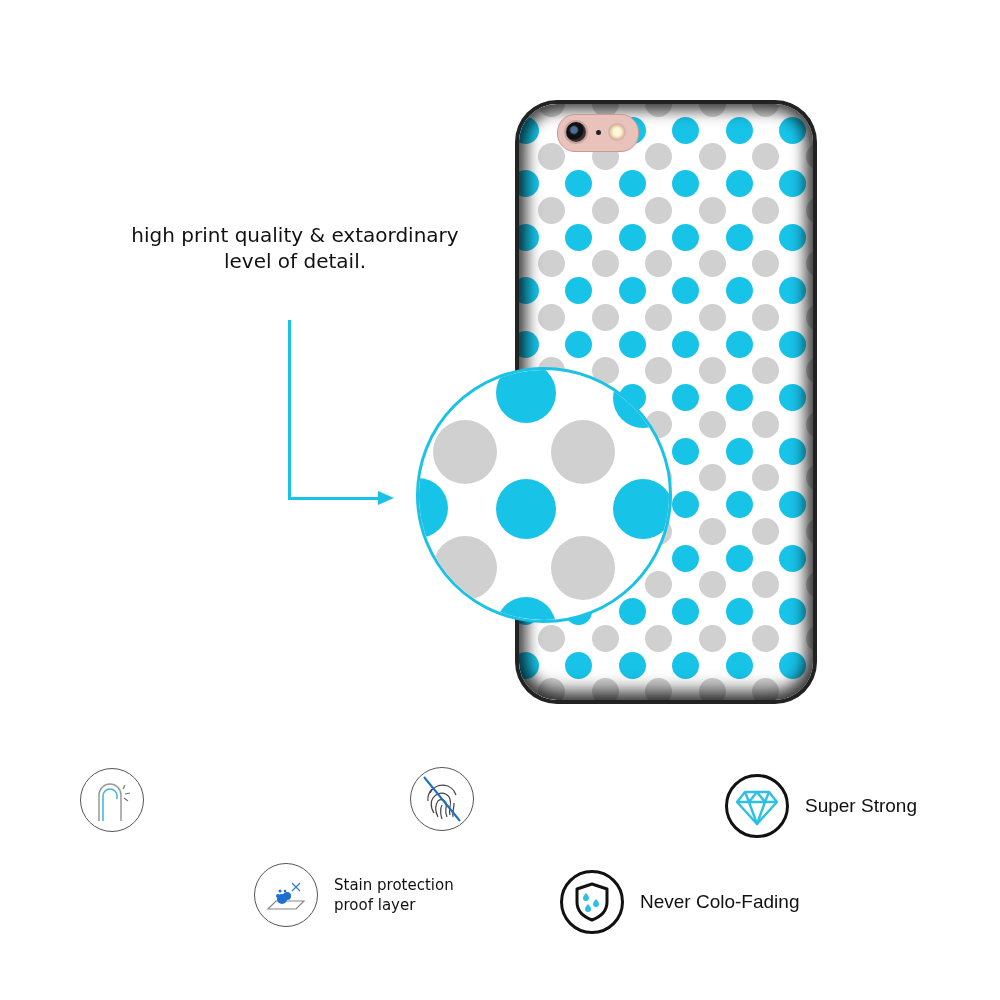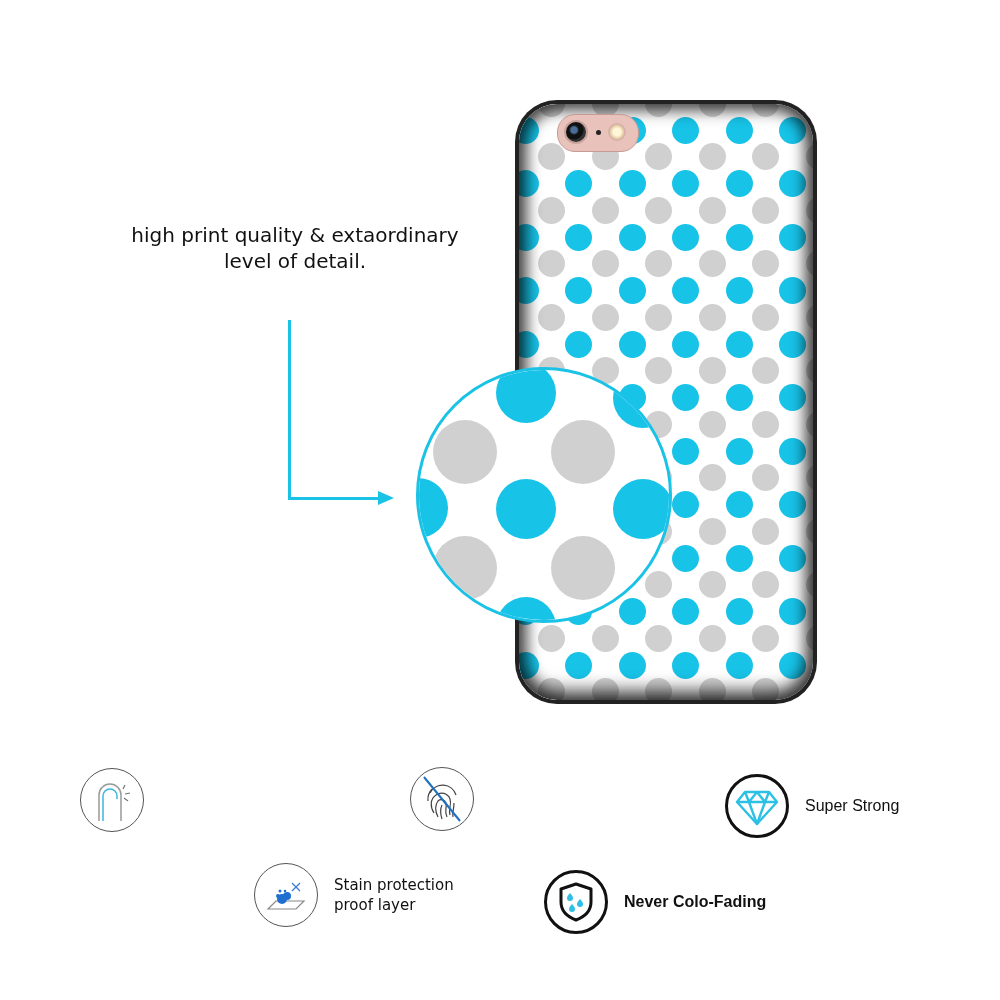--- a/index.html
+++ b/index.html
@@ -39,21 +39,21 @@
   .magnifier { position: absolute; left: 416px; top: 367px; width: 256px; height: 256px; border-radius: 50%;
                border: 3px solid #1ac2e6; background: #fff; overflow: hidden; box-sizing: border-box; }
   .magnifier .dot { position: absolute; }
 
   .feature { position: absolute; display: flex; align-items: center; }
   .feature .icon-circle { width: 64px; height: 64px; border-radius: 50%; box-sizing: border-box;
                           display: flex; align-items: center; justify-content: center; flex: none; }
   .icon-circle.thin { border: 1.5px solid #555; }
   .icon-circle.thick { border: 3px solid #111; }
   .feature .label { margin-left: 16px; font-family: "DejaVu Sans", sans-serif; font-size: 15px; line-height: 20px; color: #111; white-space: nowrap; }
-  .feature .label.plain { font-family: "Liberation Sans", sans-serif; font-size: 16px; }
+  .feature .label.plain { font-family: "Liberation Sans", sans-serif; font-size: 19px; }
 </style>
 </head>
 <body>
 
 <div class="headline">
   <div>high print quality &amp; extaordinary</div>
   <div>level of detail.</div>
 </div>
 
 <div class="connector-v"></div>
@@ -290,21 +290,21 @@
           <line x1="40" y1="14" x2="32" y2="22"></line>
       </g>
     </svg>
   </div>
   <div class="label">
     <div>Stain protection</div>
     <div>proof layer</div>
   </div>
 </div>
 
-<div class="feature" style="left:544px;top:870px;font-weight:bold;">
+<div class="feature" style="left:560px;top:870px;">
   <div class="icon-circle thick">
     <svg width="44" height="44" viewBox="0 0 44 44">
       <path d="M22 4 L37 9 V22 C37 31 30 37 22 40 C14 37 7 31 7 22 V9 Z" fill="none" stroke="#111" stroke-width="3" stroke-linejoin="round"></path>
       <g fill="#2bc0e4">
         <path d="M16 13 q3 3 3 5 a3 3 0 0 1 -6 0 q0 -2 3 -5z"></path>
         <path d="M26 19 q3 3 3 5 a3 3 0 0 1 -6 0 q0 -2 3 -5z"></path>
         <path d="M18 24 q3 3 3 5 a3 3 0 0 1 -6 0 q0 -2 3 -5z"></path>
       </g>
     </svg>
   </div>

